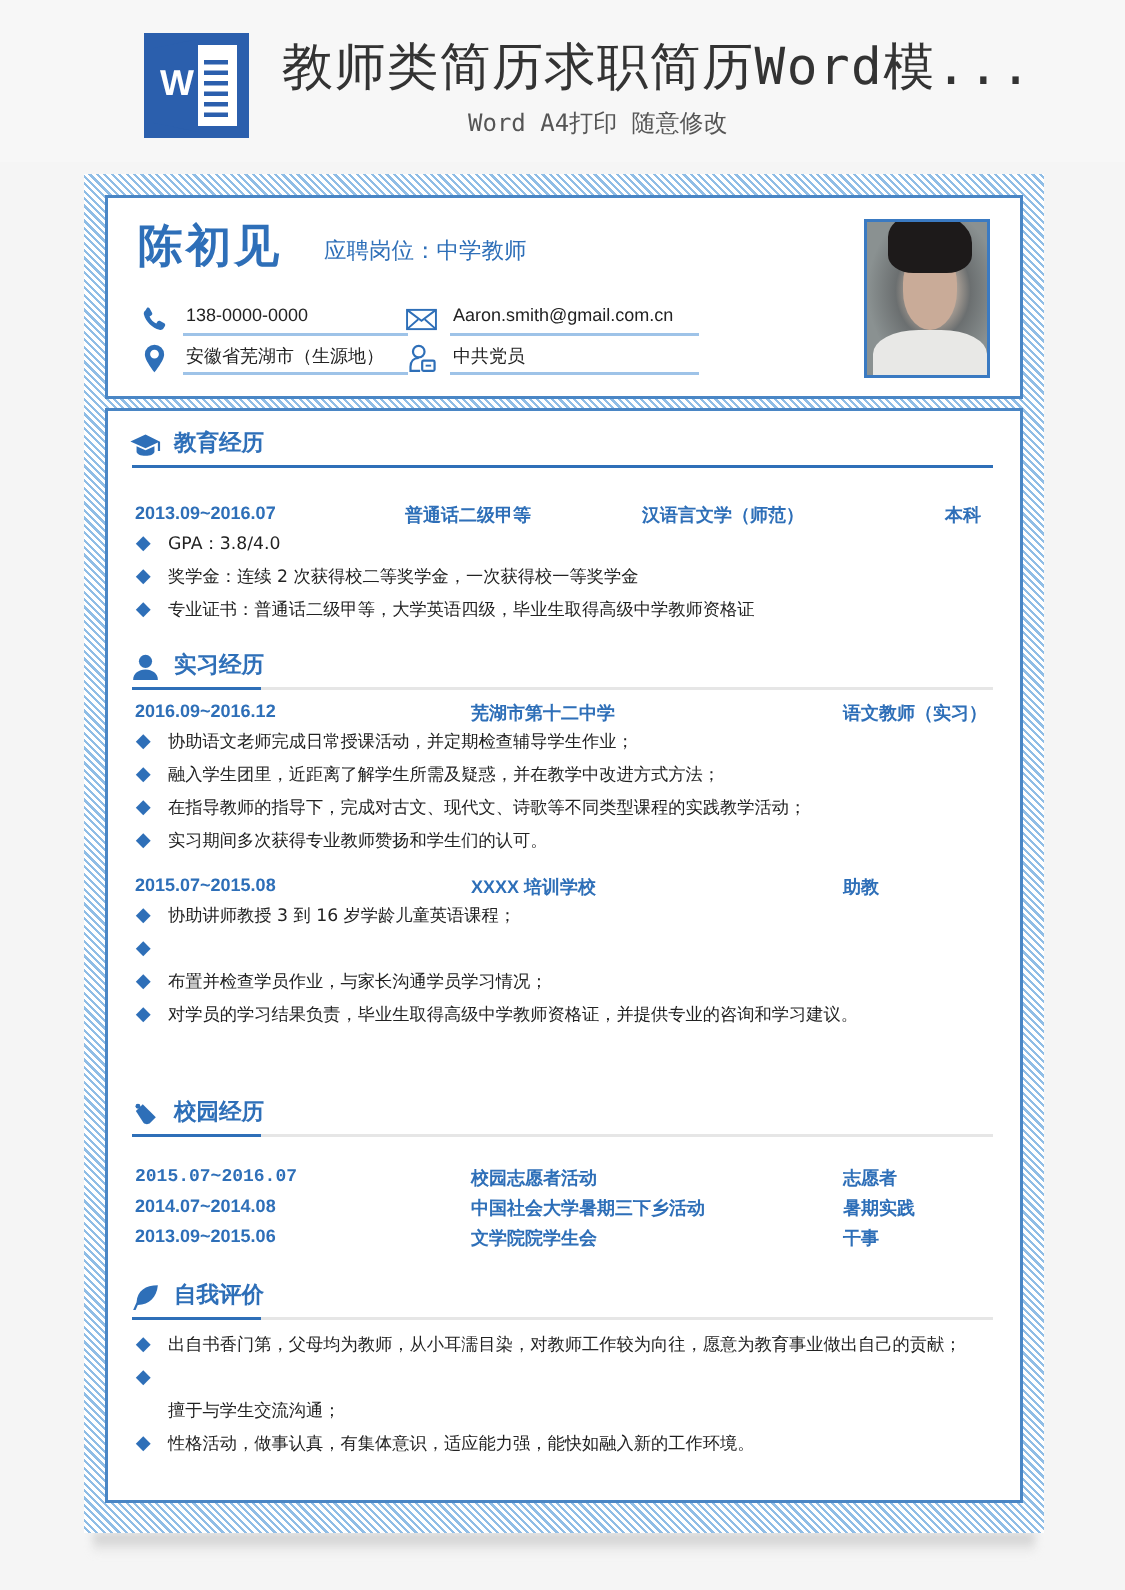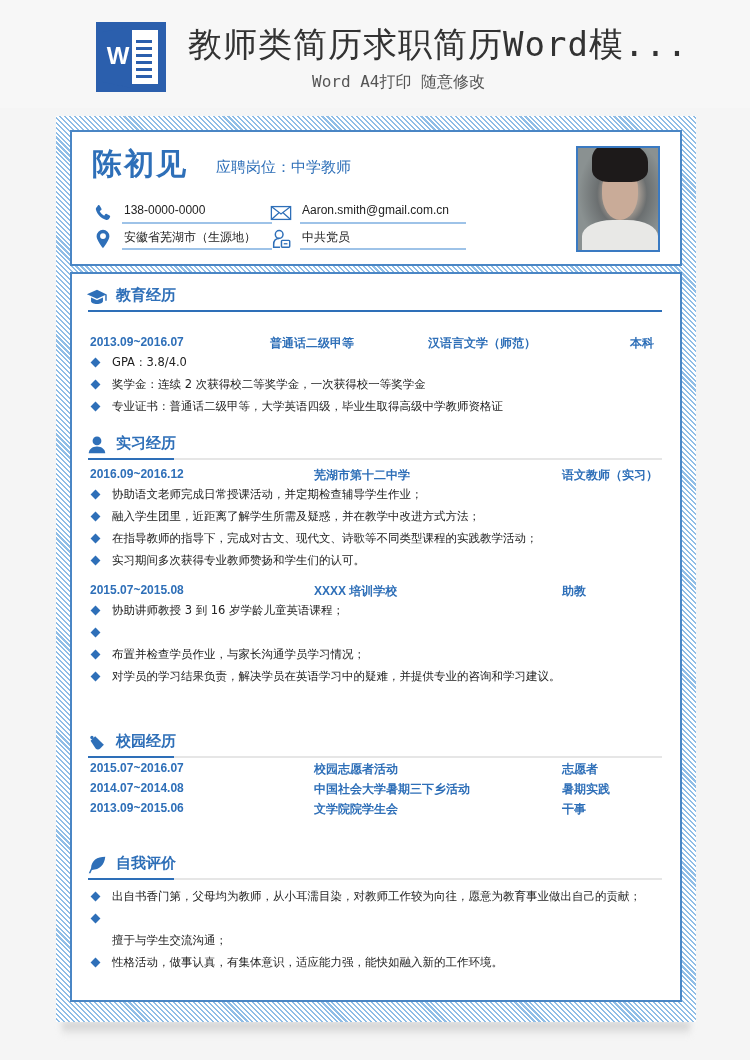--- a/index.html
+++ b/index.html
@@ -274,35 +274,35 @@
         </div>
       <div class="bullet">
           <i class="dot"></i>
         </div>
       <div class="bullet">
           <i class="dot"></i>
           <span class="txt">布置并检查学员作业，与家长沟通学员学习情况；</span>
         </div>
       <div class="bullet">
           <i class="dot"></i>
-          <span class="txt">对学员的学习结果负责，解决学员在英语学习中的疑难，并提供专业的咨询和学习建议。</span>
+          <span class="txt">对学员的学习结果负责，毕业生取得高级中学教师资格证，并提供专业的咨询和学习建议。</span>
         </div>
     </div>
 
     <div class="section" style="top:456px;">
       <div class="sec-head">
         <svg class="ico" viewBox="0 0 24 24">
           <path fill="#2e6fb8" d="M5 9.5l5-5 9.5 9.5-4 4c-1.4 1.4-3.6 1.4-5 0z"></path>
           <circle cx="6.5" cy="6" r="1.8" fill="#2e6fb8"></circle>
         </svg>
         <span class="title">校园经历</span>
         <div class="rule-light"></div>
           <div class="rule-dark"></div>
       </div>
-      <div class="row-head" style="margin-top:0;">
+      <div class="row-head" style="margin-top:16px;font-family:Liberation Mono, monospace;">
         <span style="left:4px">2015.07~2016.07</span>
         <span style="left:228px">校园志愿者活动</span>
         <span style="left:476px">志愿者</span>
       </div>
       <div class="row-head">
         <span style="left:4px">2014.07~2014.08</span>
         <span style="left:228px">中国社会大学暑期三下乡活动</span>
         <span style="left:476px">暑期实践</span>
       </div>
       <div class="row-head">

